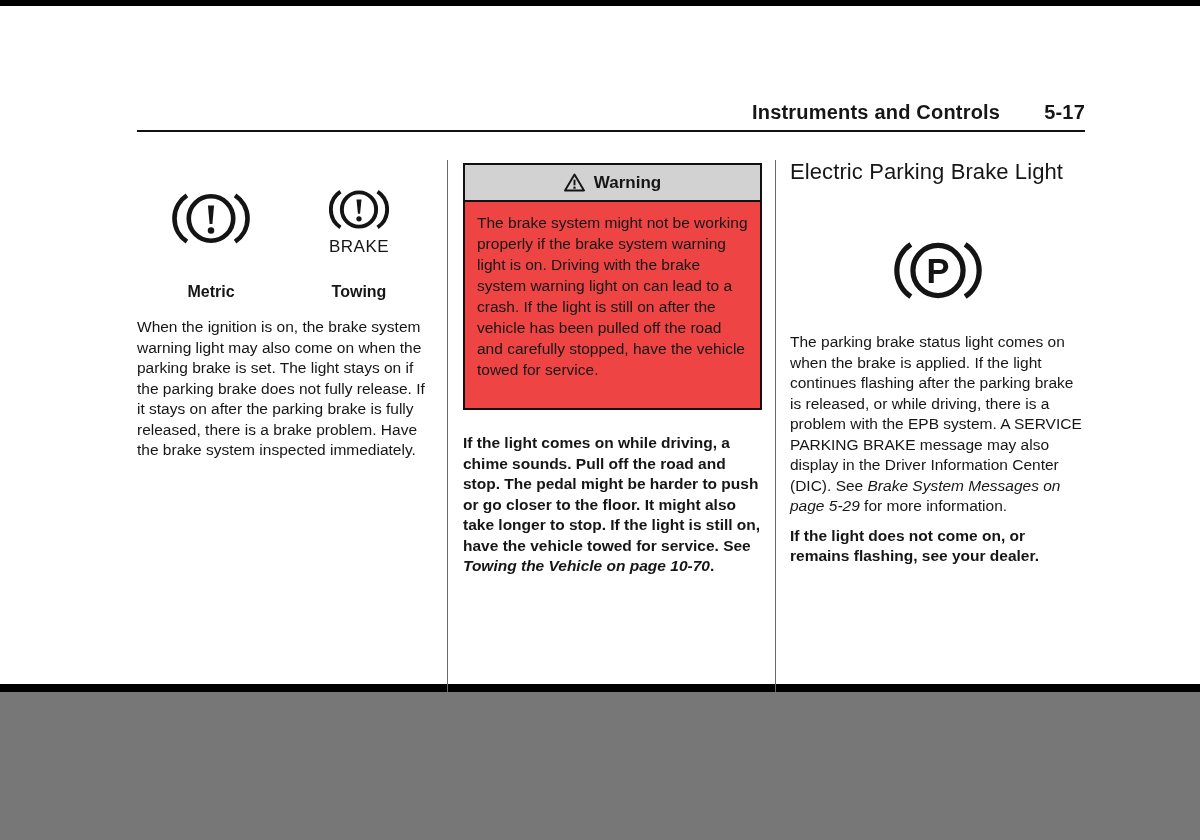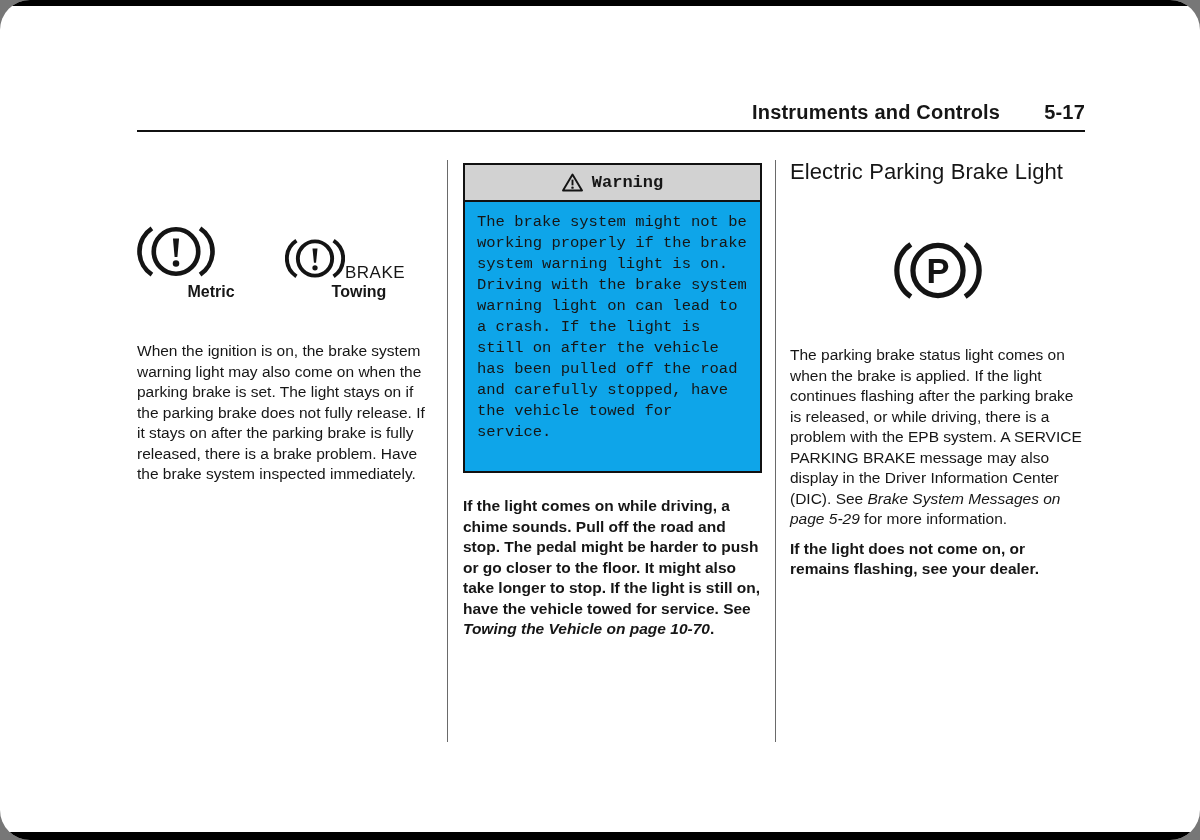--- a/index.html
+++ b/index.html
@@ -1,26 +1,25 @@
 <!DOCTYPE html>
 <html><head>
 <meta charset="utf-8">
 <style>
   * { margin: 0; padding: 0; box-sizing: border-box; }
   html, body { background: #777; }
   .page {
     position: relative;
     width: 1200px;
-    height: 840px;
+    height: 692px;
     background: #ffffff;
     font-family: "Liberation Sans", sans-serif;
     color: #161616;
     overflow: hidden;
     margin: 0 auto;
-    border-radius: 30px;
   }
   .scan-edge { position: absolute; left: 0; right: 0; background: #000; }
   .edge-top { top: 0; height: 6px; }
   .edge-bottom { bottom: 0; height: 8px; }
 
   .header {
     position: absolute;
     top: 101px;
     right: 115px;
     display: flex;
@@ -57,43 +56,42 @@
     font-size: 15.5px;
     line-height: 20.5px;
   }
   .col-left p.body + p.body { margin-top: 23px; }
 
   
   .icons-row { display: flex; height: 123px; }
   .icon-cell {
     width: 50%;
     display: flex;
-    flex-direction: row;
-    align-items: flex-end;
+    flex-direction: column;
+    align-items: center;
   }
   .icon-cell.metric  { padding-top: 27px; }
   .icon-cell.english { padding-top: 25px; }
   .brake-caption {
     margin-top: 3px;
     font-size: 17px;
     letter-spacing: 0.5px;
   }
-  .labels-row { display: flex; margin-bottom: 40px; }
+  .labels-row { display: flex; margin-bottom: 16px; }
   .labels-row .icon-label {
     width: 50%;
     text-align: center;
     font-weight: bold;
     font-size: 16px;
   }
 
   
   .warning-box {
     border: 2px solid #111;
-    background: #0ea5e9;
-    font-family: Liberation Mono, monospace;
+    background: #ef4444;
   }
   .warning-header {
     background: #d2d2d2;
     border-bottom: 2px solid #111;
     height: 37px;
     display: flex;
     align-items: center;
     justify-content: center;
     gap: 9px;
     font-size: 17px;
@@ -111,21 +109,21 @@
     font-size: 22px;
     line-height: 27px;
     font-weight: normal;
     letter-spacing: 0.1px;
   }
   .parking-icon-wrap {
     margin-top: 50px;
     display: flex;
     justify-content: center;
   }
-  .col-right p.first { margin-top: 39px; }
+  .col-right p.first { margin-top: 26px; }
   .col-right p.body + p.body { margin-top: 9px; font-weight: bold; }
 
   i.ref { font-style: italic; }
 
   svg .stroke { fill: none; stroke: #141414; }
 </style>
 </head>
 <body>
 
 <div class="page">

